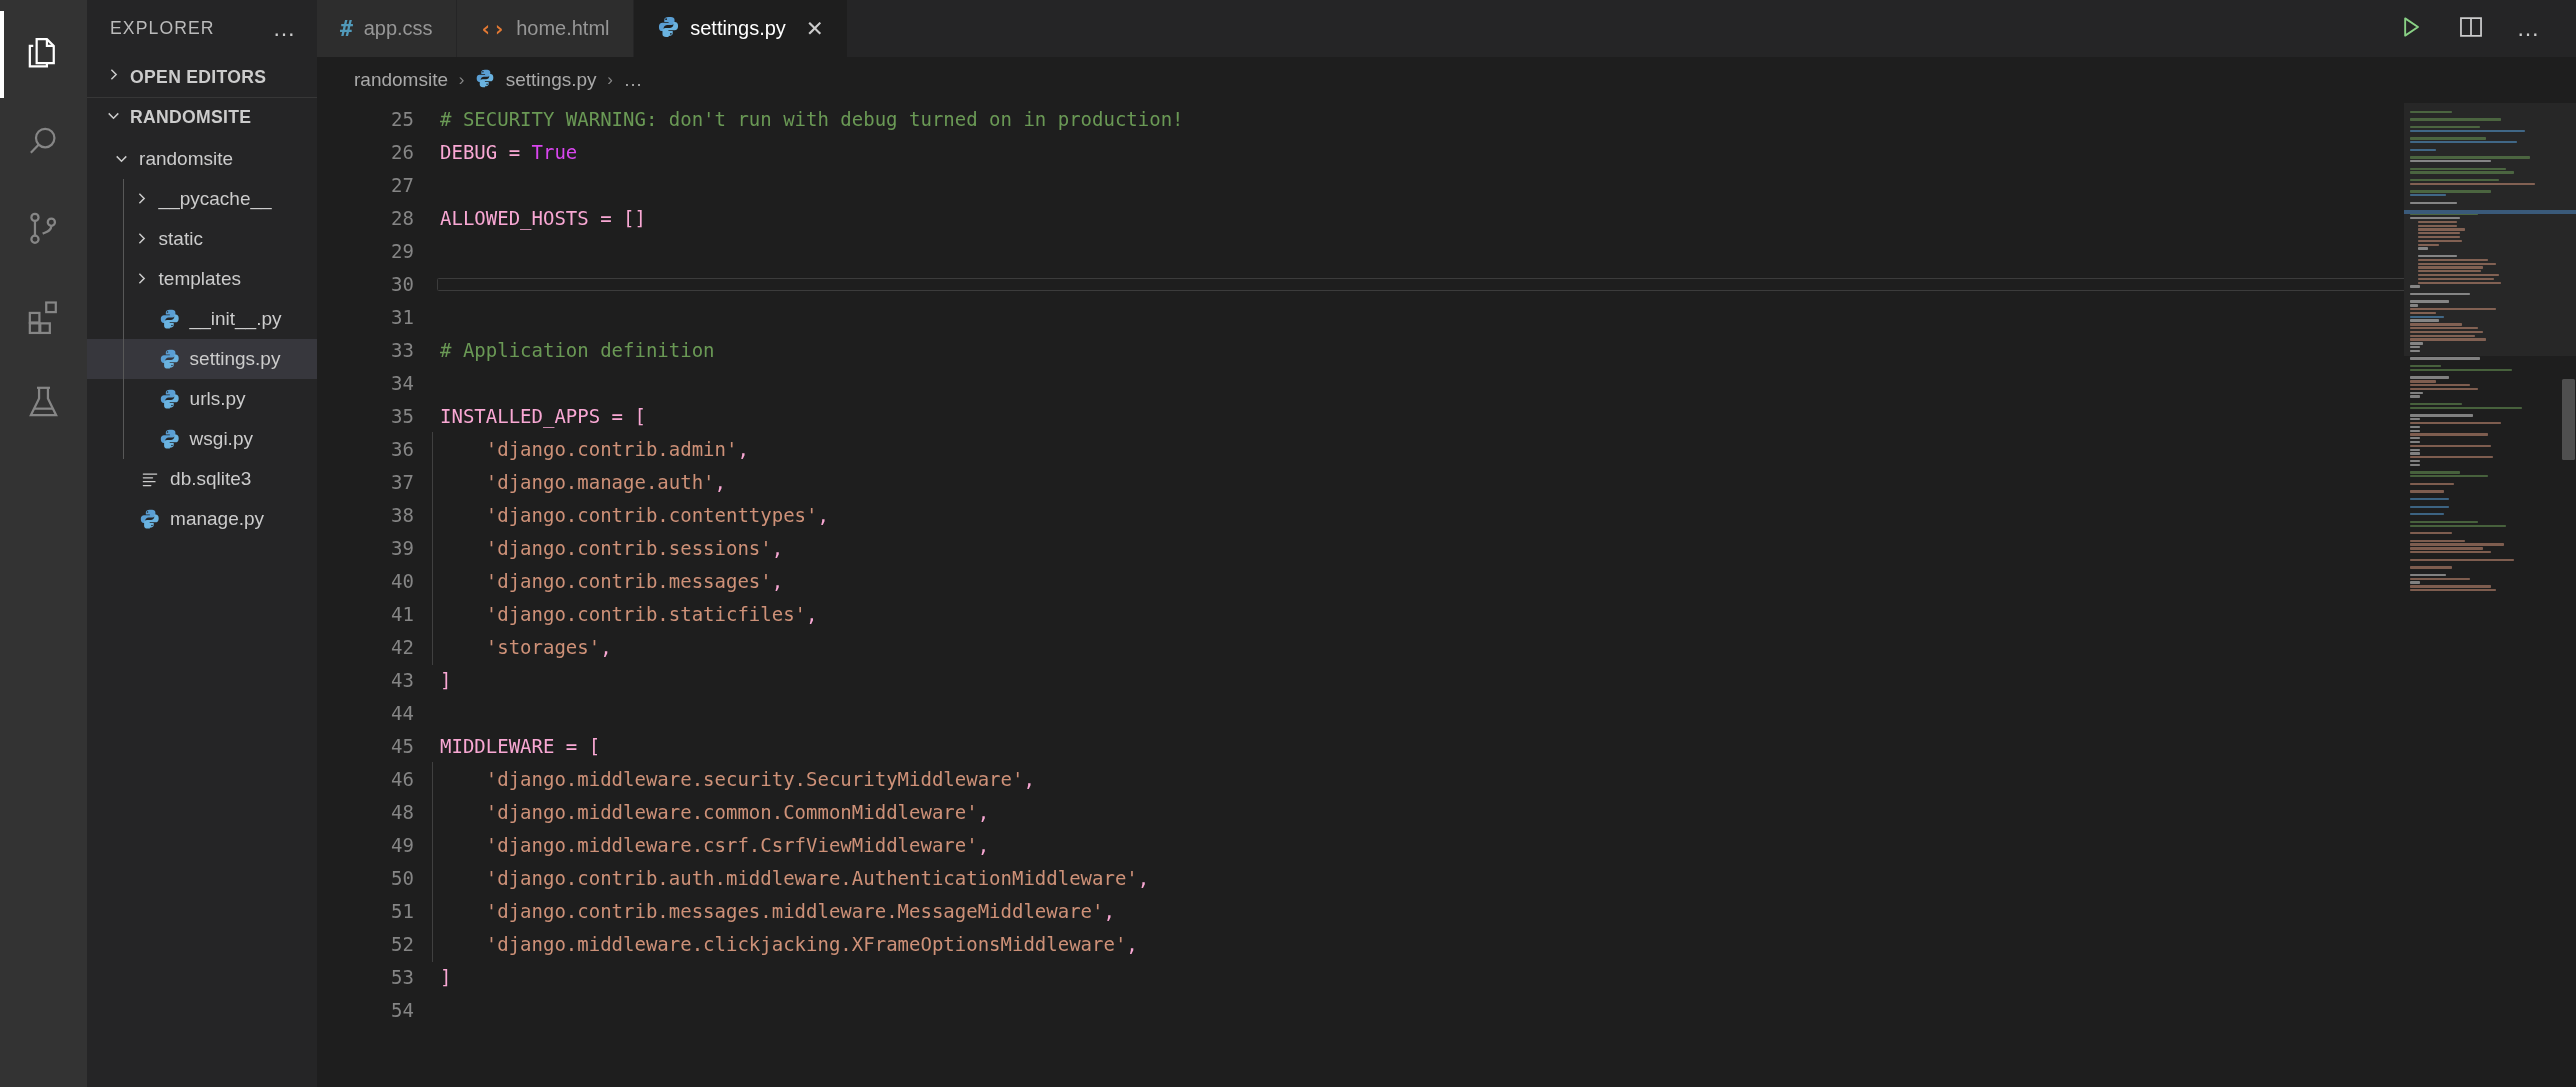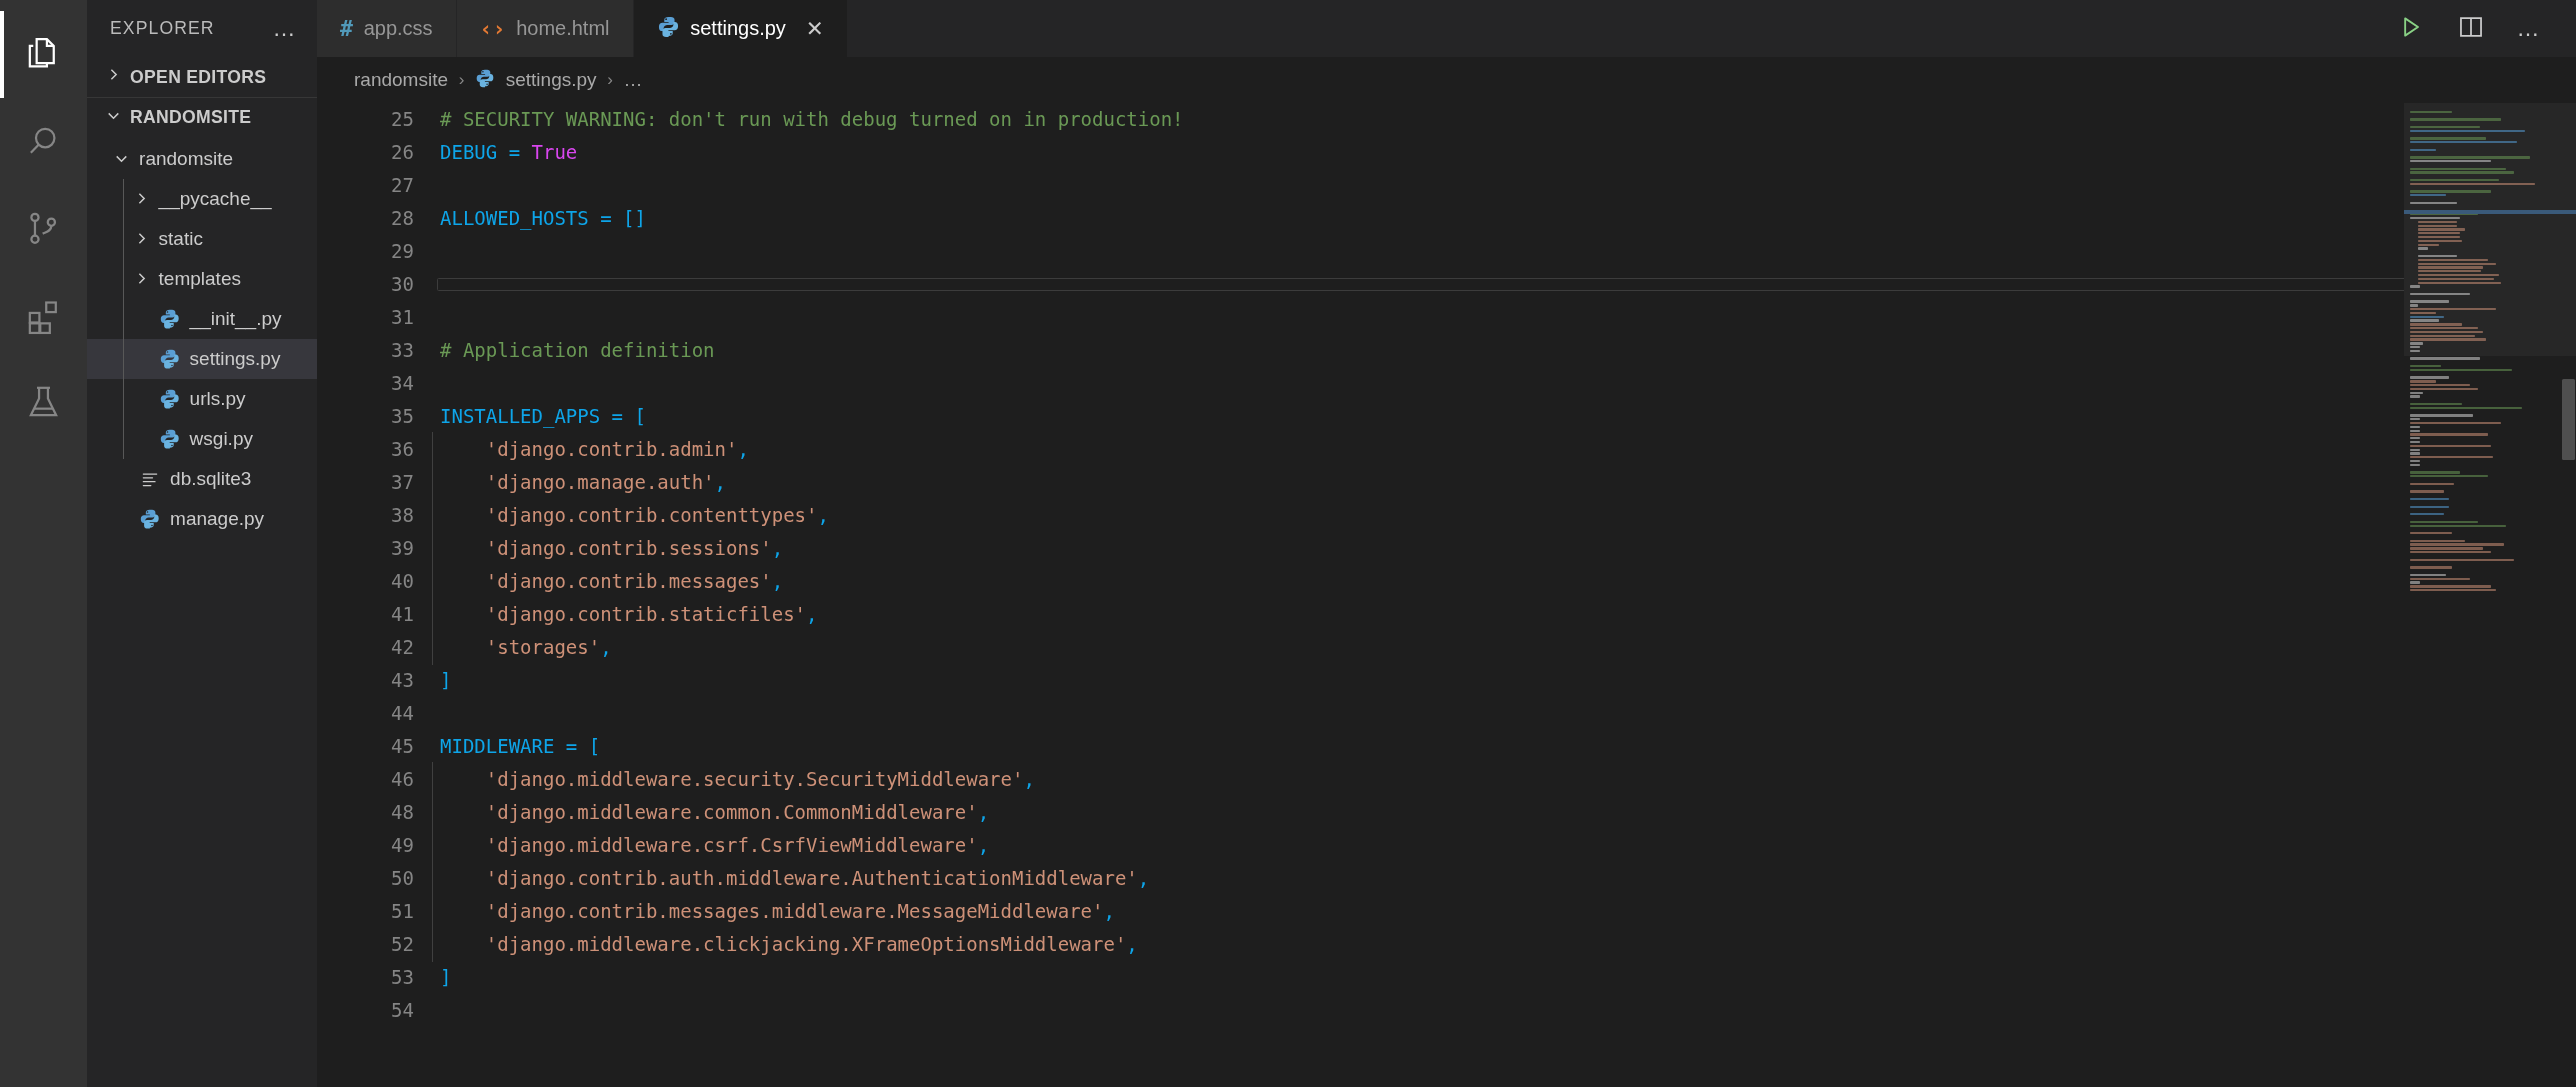--- a/index.html
+++ b/index.html
@@ -94,21 +94,21 @@
   .line.current .lcode::before{
     content:""; position:absolute; left:-3.1px; right:-837px; top:-6.1px; bottom:-6.1px;
     border:0.8px solid #3c3c3c; border-radius:1.5px; pointer-events:none;
   }
   .guide {
     position:absolute; top:-0.8px; bottom:-0.8px; left:126px; width:0.8px; background:#404040;
   }
   .cm { color:#6a9955; }
   .kw { color:#d946ef; }
   .st { color:#ce9178; }
-  .pl { color:#0ea5e9; }
+  .pl { color:#f9a8d4; }
 
   
   .minimap {
     width:172px; flex:0 0 172px; background:#1e1e1e; position:relative;
     padding-top:3.1px; overflow:hidden;
   }
   .mm-line { height:3.8px; display:flex; align-items:center; padding-left:6.1px; gap:2.3px; }
   .mm-seg { height:2.3px; border-radius:0.8px; }
   .mm-slider {
     position:absolute; left:0; right:0; top:0; height:253px;

